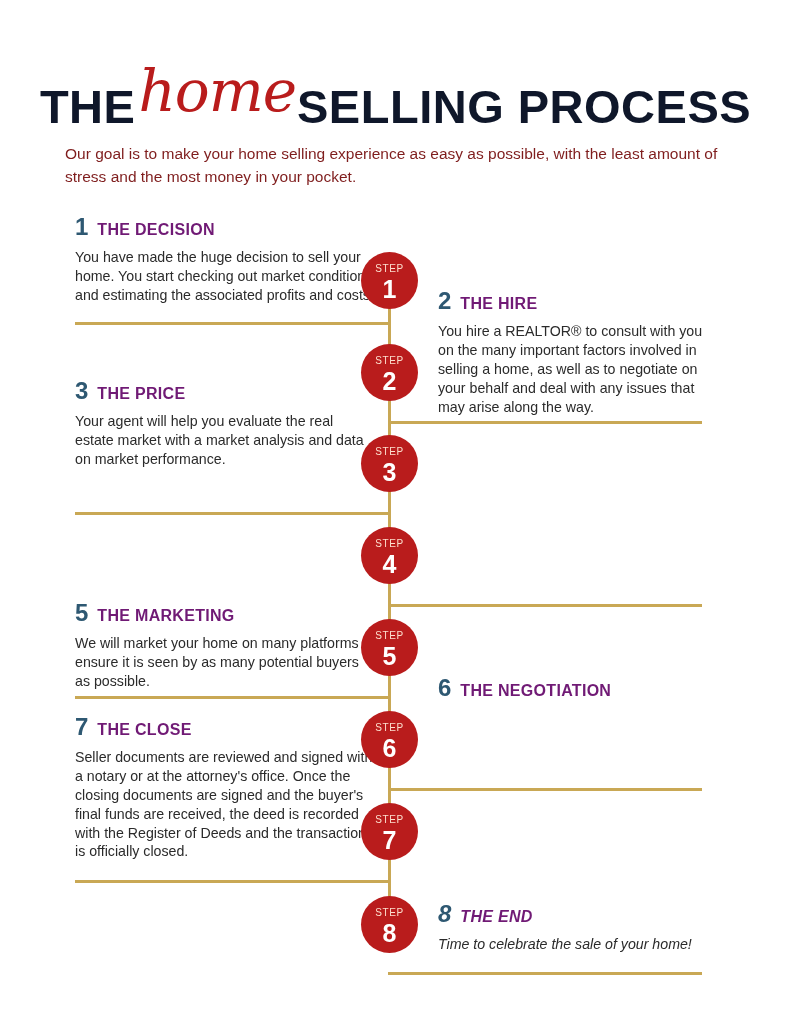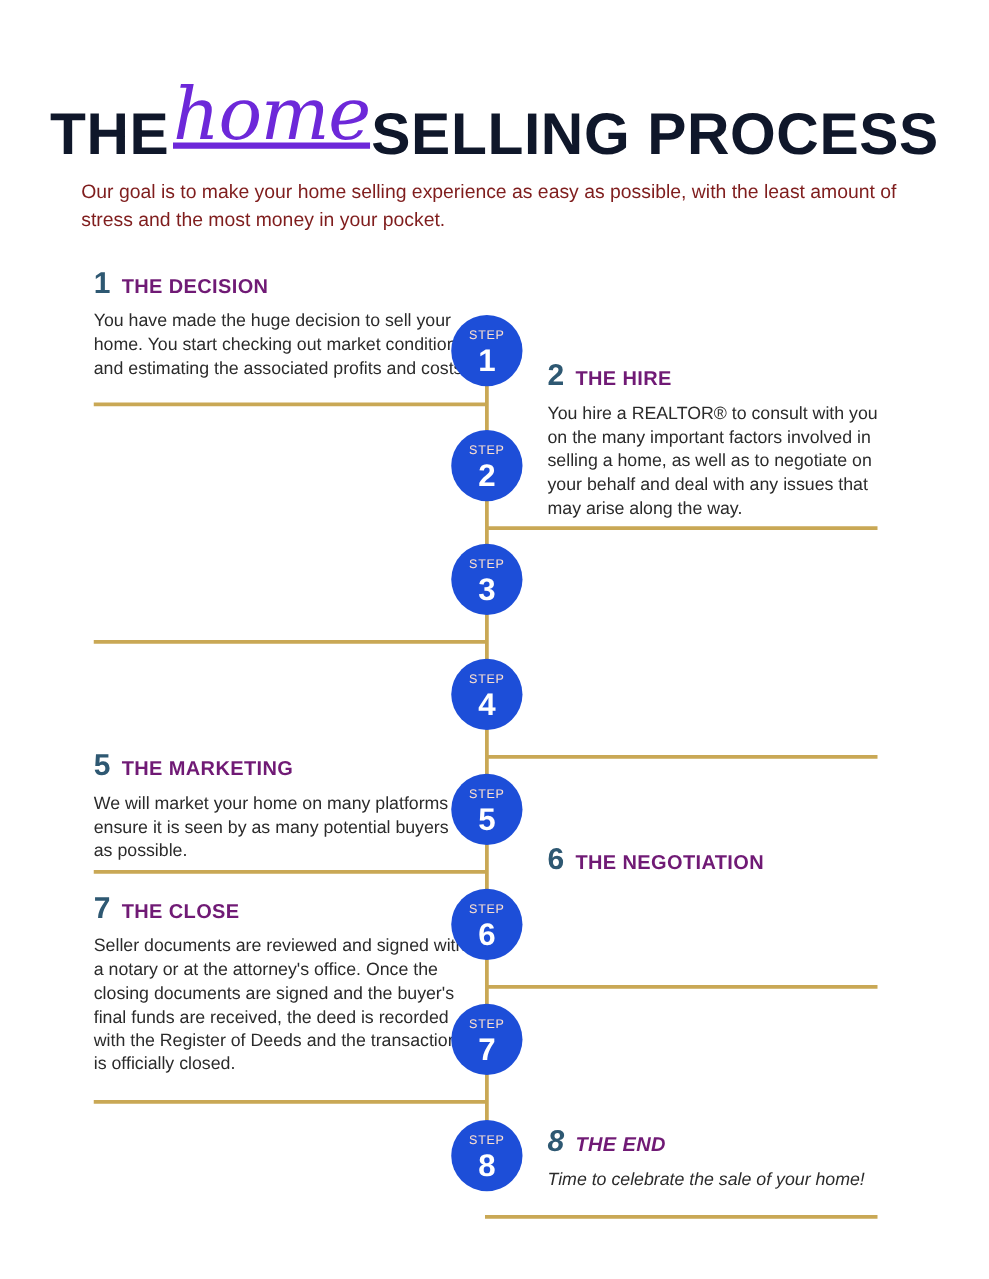--- a/index.html
+++ b/index.html
@@ -30,27 +30,26 @@
     font-weight:bold;
     color:#0f172a;
     letter-spacing:0.5px;
     vertical-align:baseline;
   }
   .t-home {
     font-family:"DejaVu Serif", serif;
     font-style:italic;
     font-size:58px;
     font-weight:normal;
-    color:#6d28d9;
+    color:#b91c1c;
     vertical-align:baseline;
     position:relative;
     top:-12px;
     letter-spacing:-1px;
     margin:0 1px 0 3px;
-    text-decoration:underline;
   }
   .subtitle {
     position:absolute;
     left:65px; top:143px;
     width:660px;
     font-size:15.5px;
     line-height:1.48;
     color:#7f1d1d;
   }
 
@@ -68,21 +67,21 @@
   }
   .divider.left  { left:75px;  width:315px; }
   .divider.right { left:388px; width:314px; }
 
   
   .circle {
     position:absolute;
     left:361px;
     width:57px; height:57px;
     border-radius:50%;
-    background:#1d4ed8;
+    background:#b91c1c;
     color:#ffffff;
     text-align:center;
     z-index:3;
   }
   .circle .c-step {
     display:block;
     font-size:10px;
     font-weight:normal;
     letter-spacing:0.6px;
     line-height:1;
@@ -190,20 +189,26 @@
     <div class="body-text">You have made the huge decision to sell your home. You start checking out market conditions and estimating the associated profits and costs.</div>
   </div>
 
   <div class="block right" style="top:289px;">
     <div class="head">
       <span class="h-num">2</span><span class="h-label">THE HIRE</span>
     </div>
     <div class="body-text">You hire a REALTOR® to consult with you on the many important factors involved in selling a home, as well as to negotiate on your behalf and deal with any issues that may arise along the way.</div>
   </div>
 
+  <div class="block left" style="top:379px;">
+    <div class="head">
+      <span class="h-num">3</span><span class="h-label">THE PRICE</span>
+    </div>
+    <div class="body-text">Your agent will help you evaluate the real estate market with a market analysis and data on market performance.</div>
+  </div>
 
 
   <div class="block left" style="top:601px;">
     <div class="head">
       <span class="h-num">5</span><span class="h-label">THE MARKETING</span>
     </div>
     <div class="body-text">We will market your home on many platforms to ensure it is seen by as many potential buyers as possible.</div>
   </div>
 
   <div class="block right" style="top:676px;">

